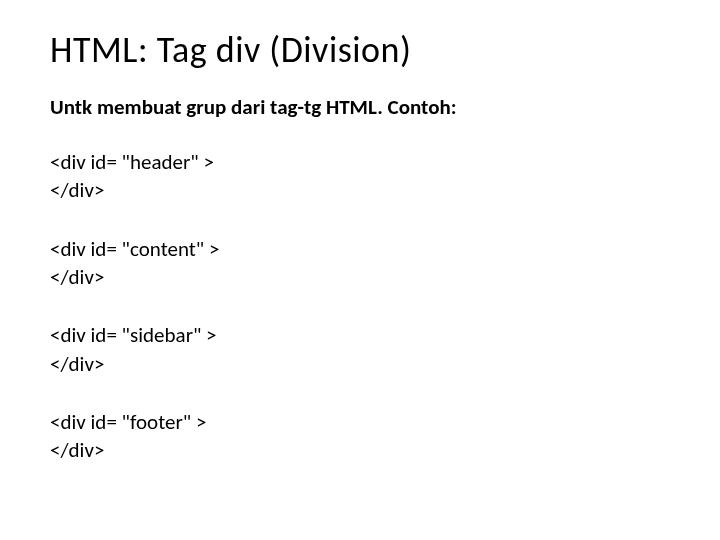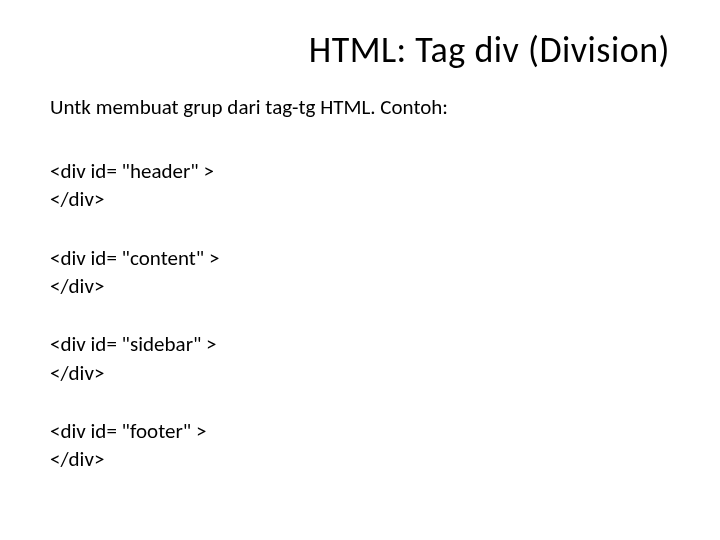--- a/index.html
+++ b/index.html
@@ -11,28 +11,28 @@
       width: 720px;
       height: 540px;
       background: #ffffff;
       font-family: Calibri, Arial, sans-serif;
       color: #000000;
       padding: 28px 50px 0 50px;
     }
     .title {
       font-size: 36px;
       font-weight: normal;
-      text-align: right;
+      text-align: left;
       margin-bottom: 22px;
       letter-spacing: 0.5px;
     }
     .description {
       font-size: 21px;
-      font-weight: normal;
-      margin-bottom: 37px;
+      font-weight: bold;
+      margin-bottom: 28px;
     }
     .code-block {
       font-size: 21px;
       font-weight: normal;
       margin-bottom: 30px;
       line-height: 1.35;
     }
     .code-line {
       display: block;
     }

